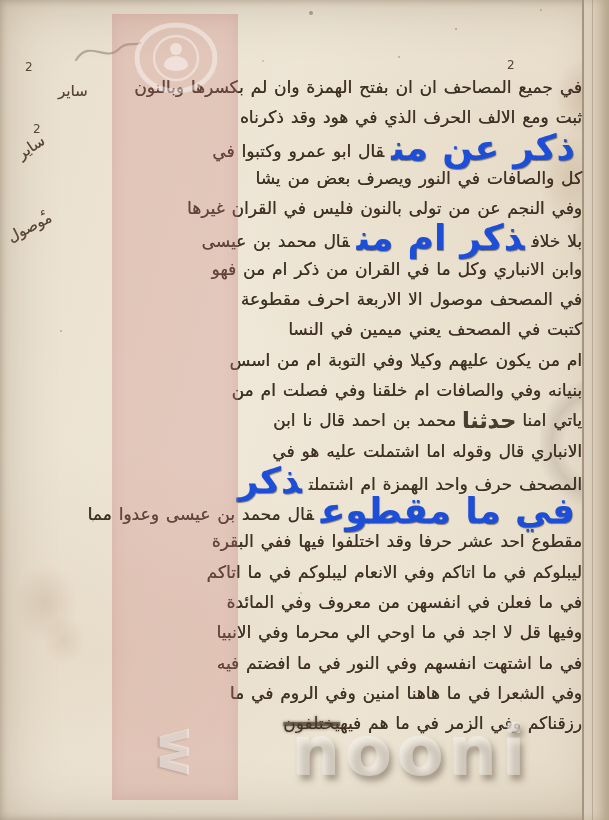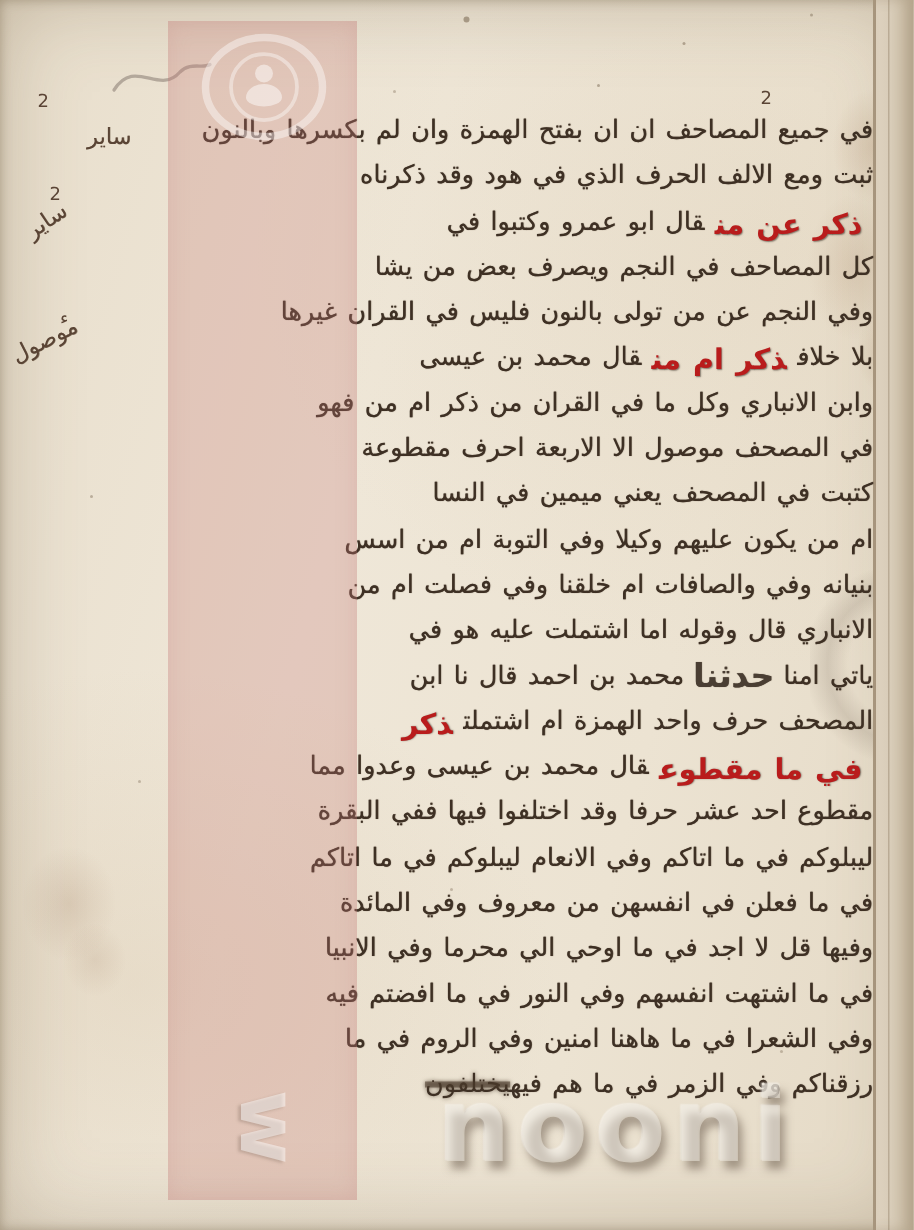--- a/index.html
+++ b/index.html
@@ -84,21 +84,21 @@
     position:absolute;left:100px;right:27px;top:72px;z-index:3;
     direction:rtl;text-align:right;
   }
   .line{
     height:30.3px;line-height:30.3px;white-space:nowrap;
     font-size:17px;color:#3e3024;word-spacing:1.5px;
     text-shadow:.3px .3px .5px rgba(62,48,34,.85);
   }
   .line span{display:inline;}
   .rubric{
-    font-size:19px;font-weight:bold;color:#b91c1c;
+    font-size:36px;font-weight:bold;color:#1d4ed8;
     margin:0 7px;vertical-align:-3px;
     text-shadow:.6px .6px 1px rgba(60,50,40,.6);
   }
   .rubric-small{
     font-size:22px;font-weight:bold;color:#4a3e33;margin:0 6px;vertical-align:-2px;
   }
   .smudged{
     text-decoration:line-through;
     text-decoration-thickness:4px;
     text-decoration-color:rgba(72,57,42,.55);
@@ -130,30 +130,30 @@
 <div class="specks"></div>
 
 <svg class="pencil" viewBox="0 0 72 36">
   <path d="M4,26 C18,4 34,30 48,14 C55,7 63,12 68,9" fill="none" stroke="#a2968a" stroke-width="2.2" stroke-linecap="round"></path>
 </svg>
 
 <div class="text-block">
     <div class="line"><span class="normal">في جميع المصاحف ان ان بفتح الهمزة وان لم بكسرها وبالنون</span></div>
     <div class="line"><span class="normal">ثبت ومع الالف الحرف الذي في هود وقد ذكرناه</span></div>
     <div class="line"><span class="rubric">ذكر عن من</span><span class="normal">قال ابو عمرو وكتبوا في</span></div>
-    <div class="line"><span class="normal">كل المصاحف في النجم ويصرف بعض من يشا</span></div>
+    <div class="line"><span class="normal">كل والصافات في النور ويصرف بعض من يشا</span></div>
     <div class="line"><span class="normal">وفي النجم عن من تولى بالنون فليس في القران غيرها</span></div>
     <div class="line"><span class="normal">بلا خلاف</span><span class="rubric">ذكر ام من</span><span class="normal">قال محمد بن عيسى</span></div>
     <div class="line"><span class="normal">وابن الانباري وكل ما في القران من ذكر ام من فهو</span></div>
     <div class="line"><span class="normal">في المصحف موصول الا الاربعة احرف مقطوعة</span></div>
     <div class="line"><span class="normal">كتبت في المصحف يعني ميمين في النسا</span></div>
     <div class="line"><span class="normal">ام من يكون عليهم وكيلا وفي التوبة ام من اسس</span></div>
     <div class="line"><span class="normal">بنيانه وفي والصافات ام خلقنا وفي فصلت ام من</span></div>
+    <div class="line"><span class="normal">ياتي امنا</span><span class="rubric-small">حدثنا</span><span class="normal">محمد بن احمد قال نا ابن</span></div>
     <div class="line"><span class="normal">الانباري قال وقوله اما اشتملت عليه هو في</span></div>
-    <div class="line"><span class="normal">ياتي امنا</span><span class="rubric-small">حدثنا</span><span class="normal">محمد بن احمد قال نا ابن</span></div>
     <div class="line"><span class="normal">المصحف حرف واحد الهمزة ام اشتملت</span><span class="rubric">ذكر</span></div>
     <div class="line"><span class="rubric">في ما مقطوع</span><span class="normal">قال محمد بن عيسى وعدوا مما</span></div>
     <div class="line"><span class="normal">مقطوع احد عشر حرفا وقد اختلفوا فيها ففي البقرة</span></div>
     <div class="line"><span class="normal">ليبلوكم في ما اتاكم وفي الانعام ليبلوكم في ما اتاكم</span></div>
     <div class="line"><span class="normal">في ما فعلن في انفسهن من معروف وفي المائدة</span></div>
     <div class="line"><span class="normal">وفيها قل لا اجد في ما اوحي الي محرما وفي الانبيا</span></div>
     <div class="line"><span class="normal">في ما اشتهت انفسهم وفي النور في ما افضتم فيه</span></div>
     <div class="line"><span class="normal">وفي الشعرا في ما هاهنا امنين وفي الروم في ما</span></div>
     <div class="line"><span class="normal">رزقناكم وفي الزمر في ما هم فيه</span><span class="smudged">يختلفون</span></div>
   </div>

